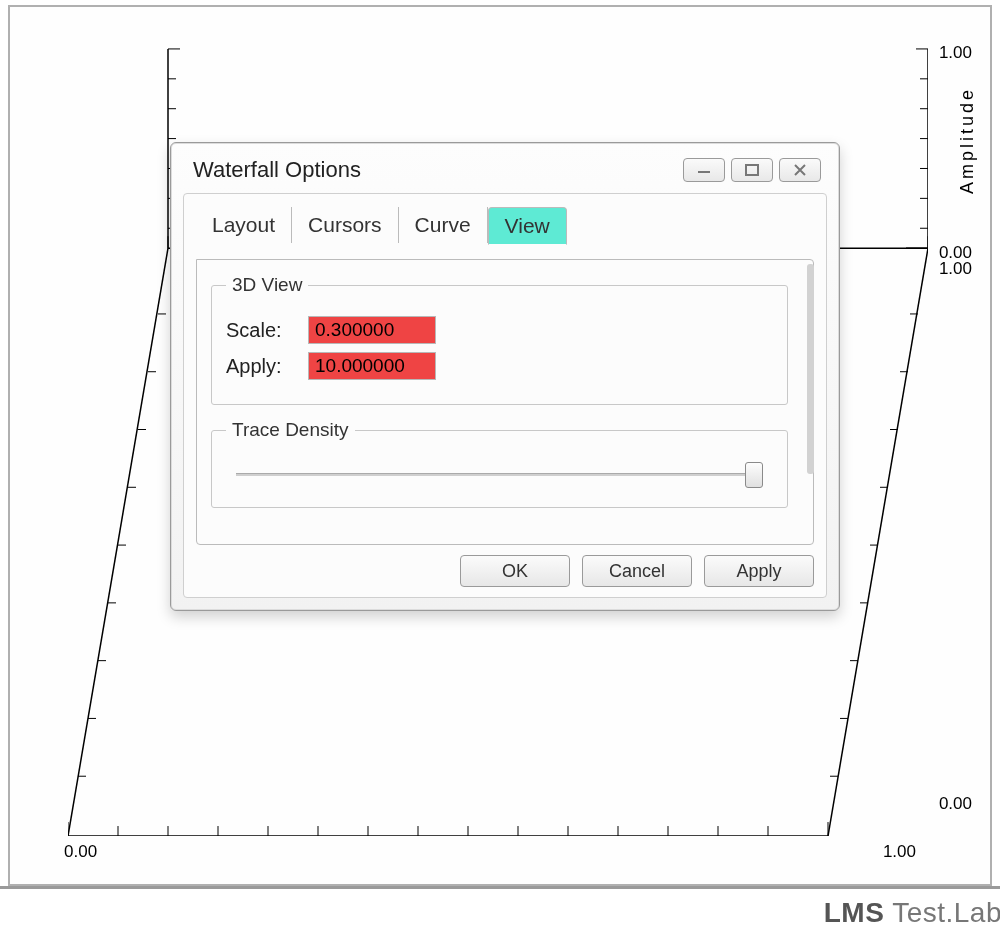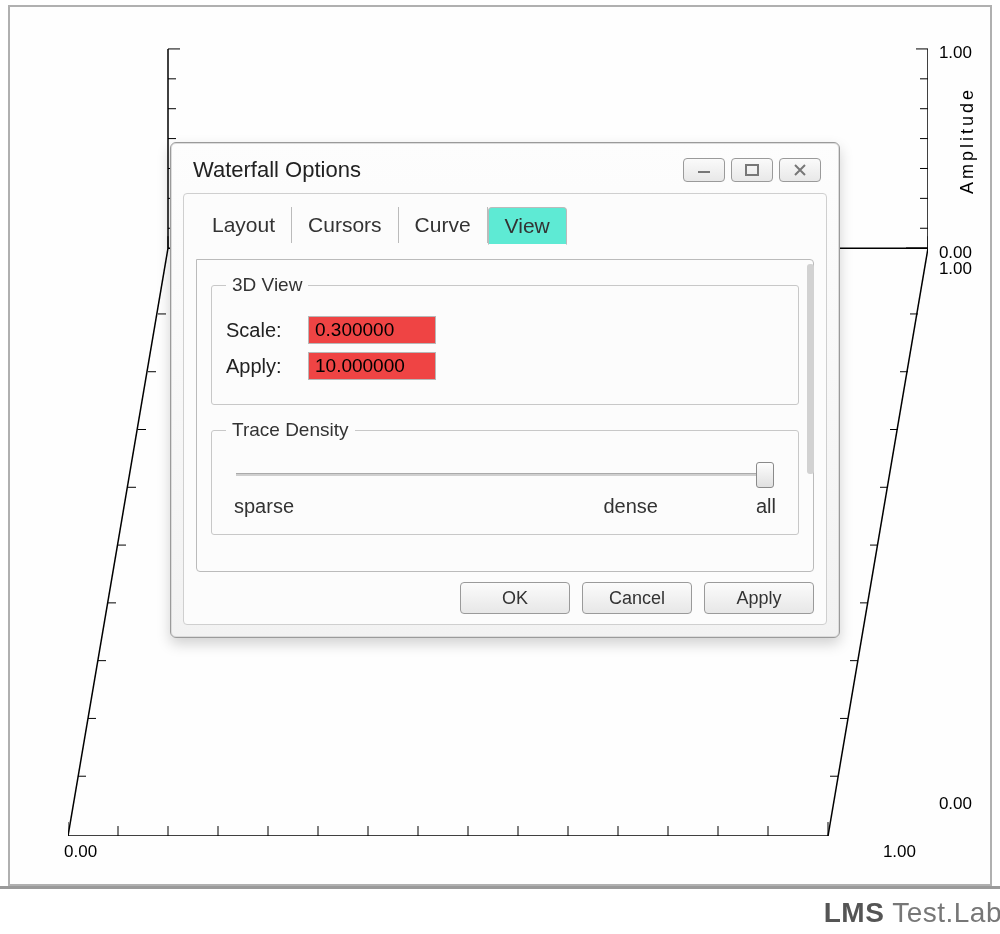--- a/index.html
+++ b/index.html
@@ -100,21 +100,21 @@
   border: 1px solid #bbb;
   border-bottom-color: #fcfcfc;
   background: #5eead4;
   border-radius: 4px 4px 0 0;
   top: 1px;
 }
 .tab-content {
   border: 1px solid #bbb;
   border-top: 1px solid #bbb;
   border-radius: 0 4px 4px 4px;
-  padding: 14px 14px 22px 14px;
+  padding: 14px 25px 22px 14px;
   background: #fcfcfc;
   margin-top: -1px;
 }
 fieldset {
   border: 1px solid #c8c8c8;
   border-radius: 3px;
   padding: 12px 14px 16px 14px;
   margin-bottom: 14px;
 }
 legend { font-size: 19px; color: #333; padding: 0 6px; }
@@ -338,27 +338,20 @@
         </div>
       </fieldset>
 
       <fieldset>
         <legend>Trace Density</legend>
         <div class="slider-wrap">
           <div class="slider-track">
             <div class="slider-line"></div>
             <div class="slider-thumb"></div>
           </div>
-          <div class="slider-labels-wrap">
-            <div class="slider-labels">
-              <span>sparse</span>
-              <span class="mid">dense</span>
-              <span>all</span>
-            </div>
-          </div>
         </div>
       </fieldset>
     </div>
 
     <div class="scroll-indicator"></div>
 
     <div class="dialog-buttons">
       <button class="btn">OK</button>
       <button class="btn">Cancel</button>
       <button class="btn">Apply</button>

